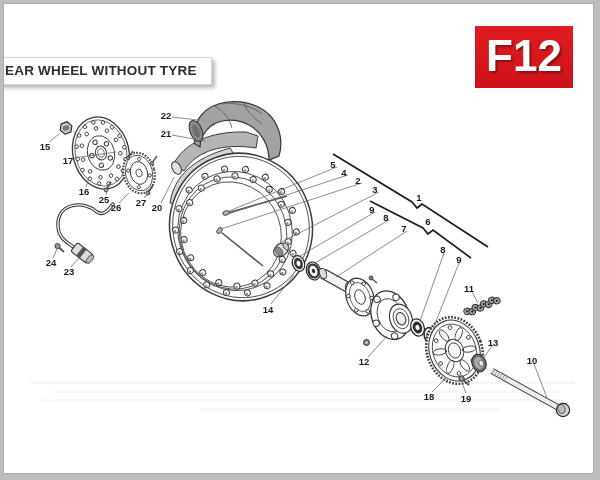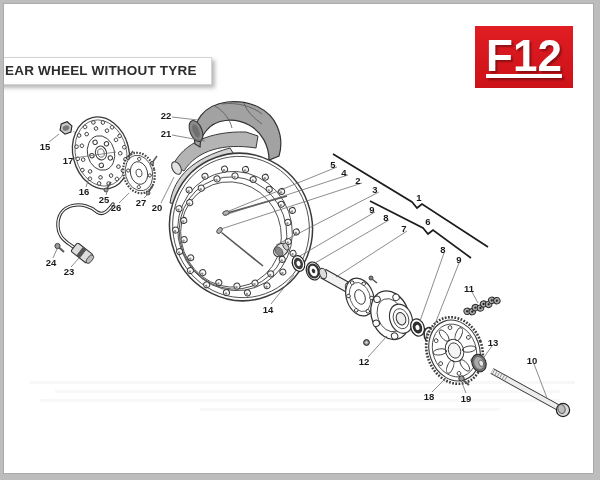--- a/index.html
+++ b/index.html
@@ -20,21 +20,21 @@
   svg#diagram text{font-family:"Liberation Sans",sans-serif;
     font-size:9.5px;font-weight:bold;fill:#1a1a1a;}
 </style>
 </head>
 <body>
 
 <div class="page">
   <div class="title-box">
     <span>EAR WHEEL WITHOUT TYRE</span>
   </div>
-  <div class="badge" style="background-color: rgb(214, 21, 27); text-decoration: underline;">F12</div>
+  <div class="badge" style="background-color: rgb(214, 21, 27);">F12</div>
 </div>
 
 <svg id="diagram" viewBox="0 0 600 480">
 
   <g opacity="0.55">
     <rect x="30" y="381" width="545" height="3" fill="#f1f1f1"></rect>
     <rect x="55" y="390" width="505" height="3" fill="#f3f3f3"></rect>
     <rect x="40" y="399" width="520" height="3" fill="#f3f3f3"></rect>
     <rect x="200" y="408" width="300" height="3" fill="#f4f4f4"></rect>
   </g>

